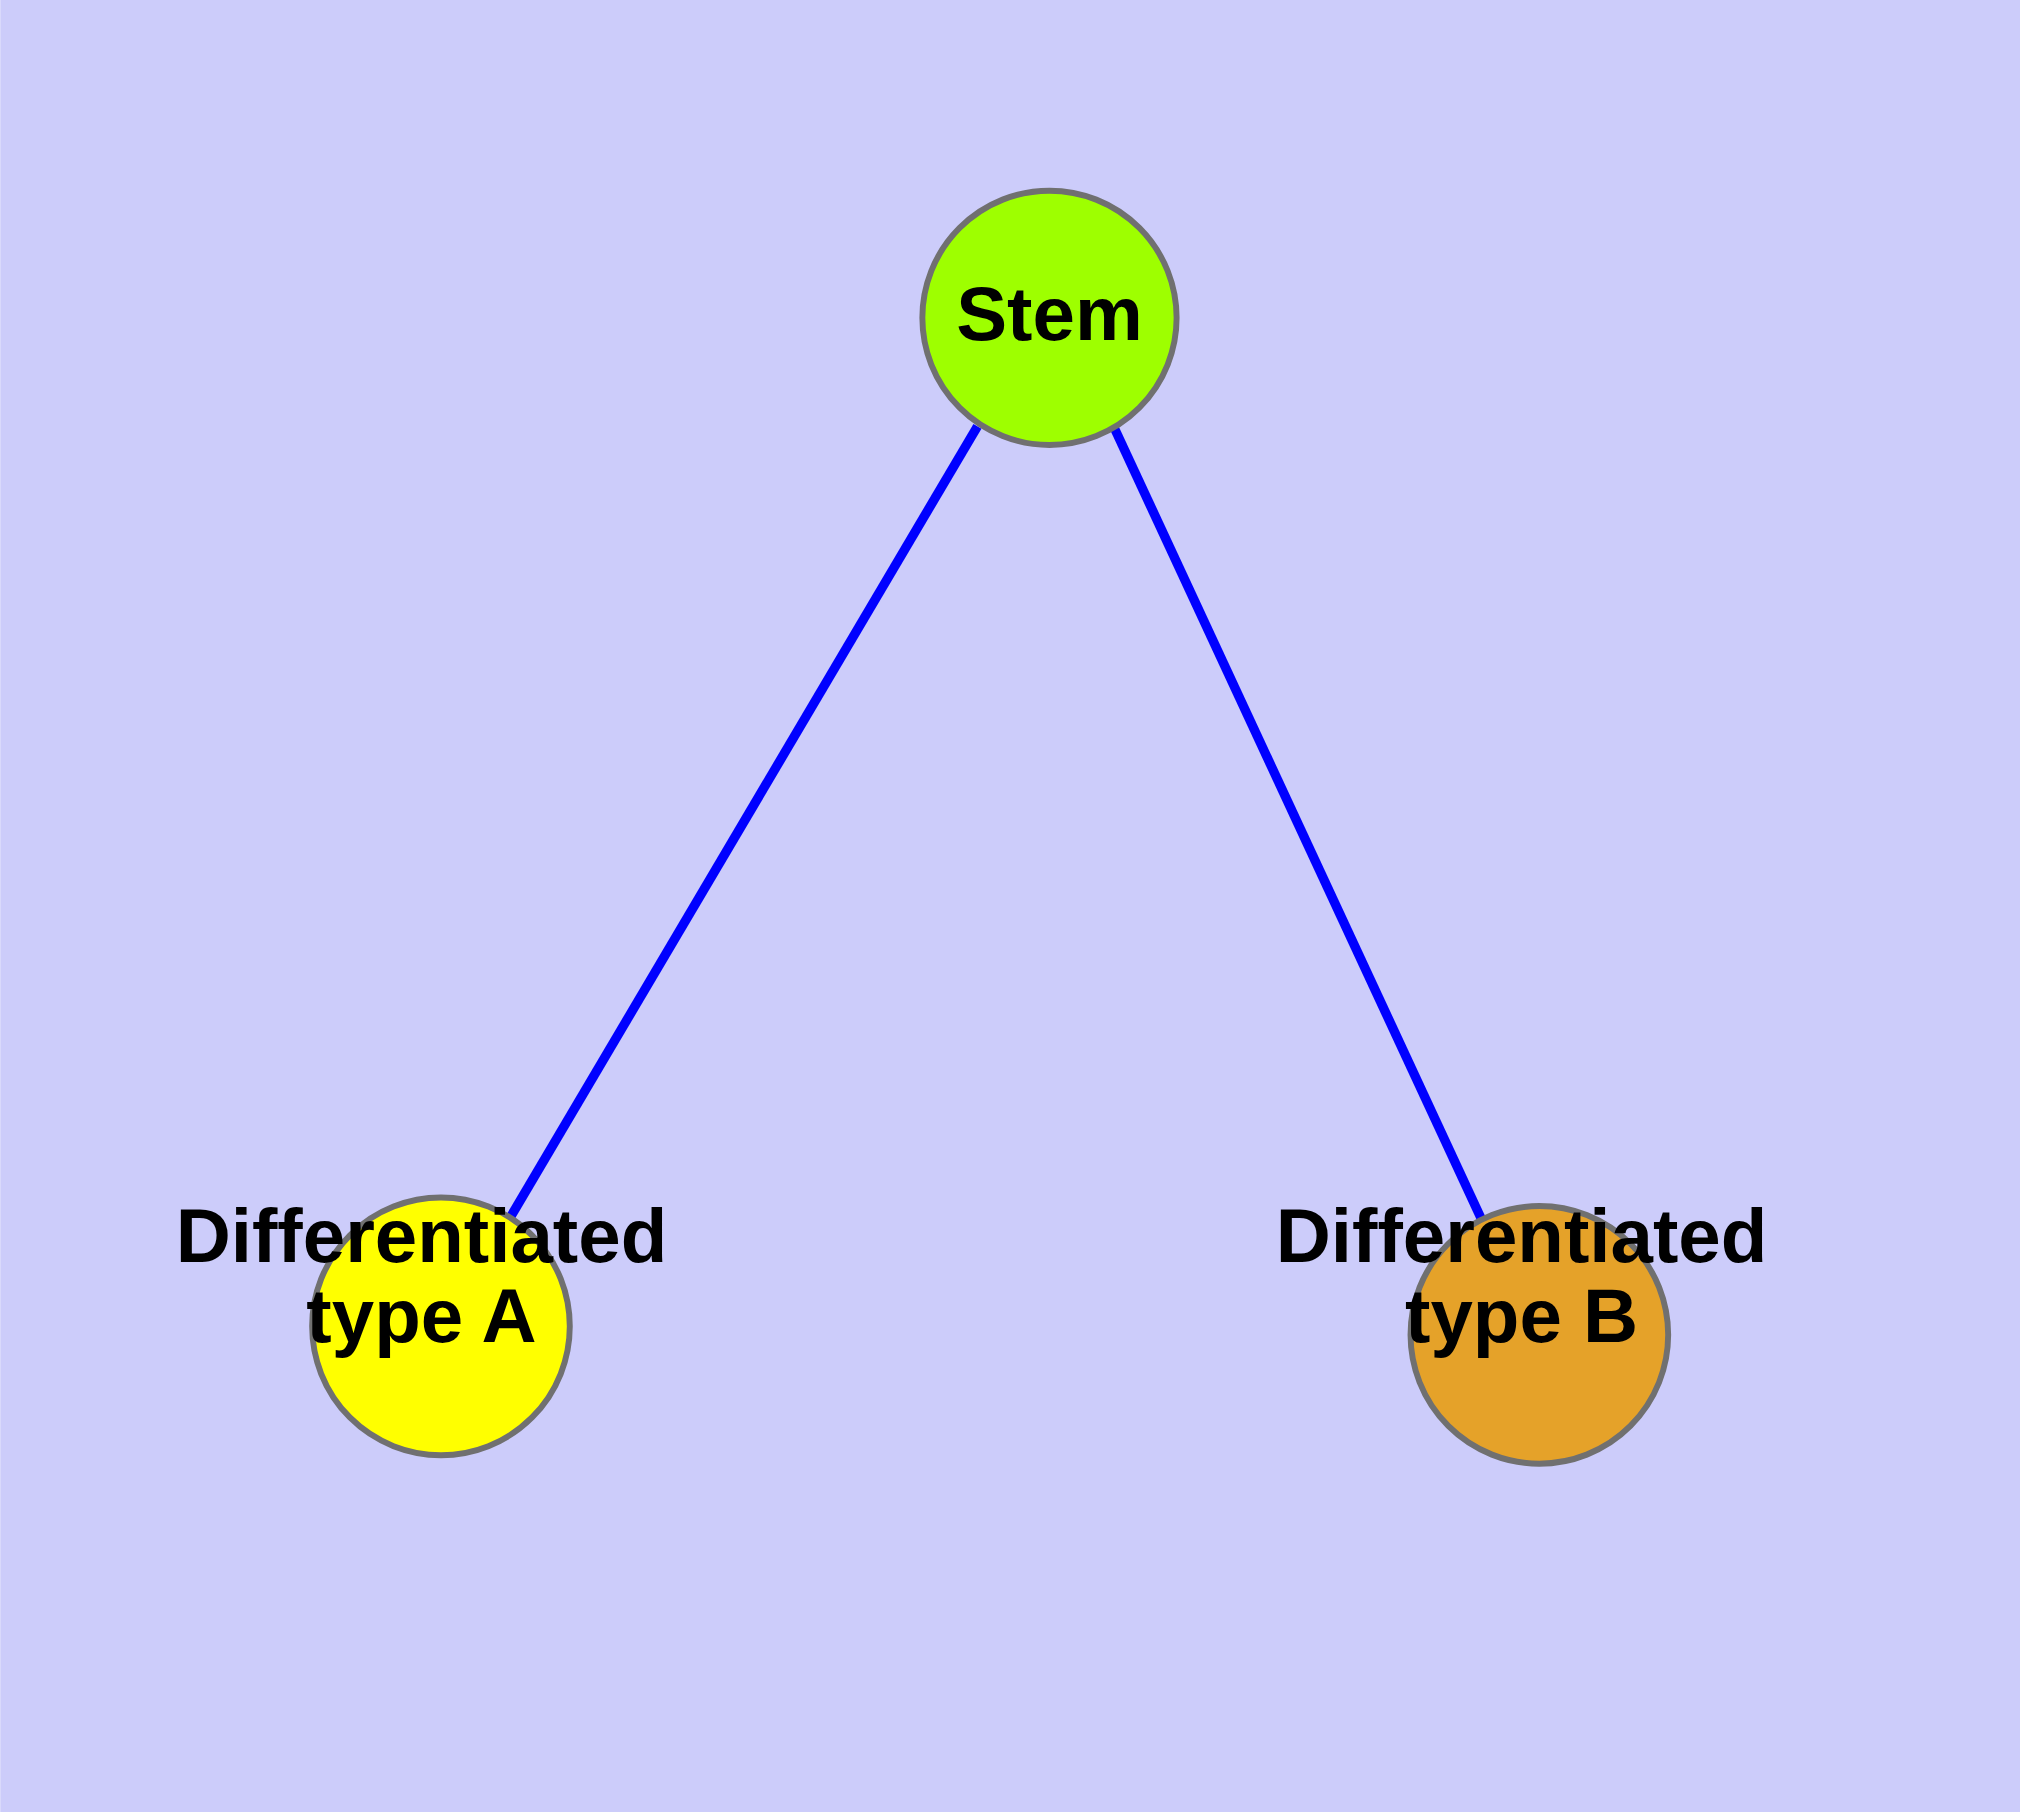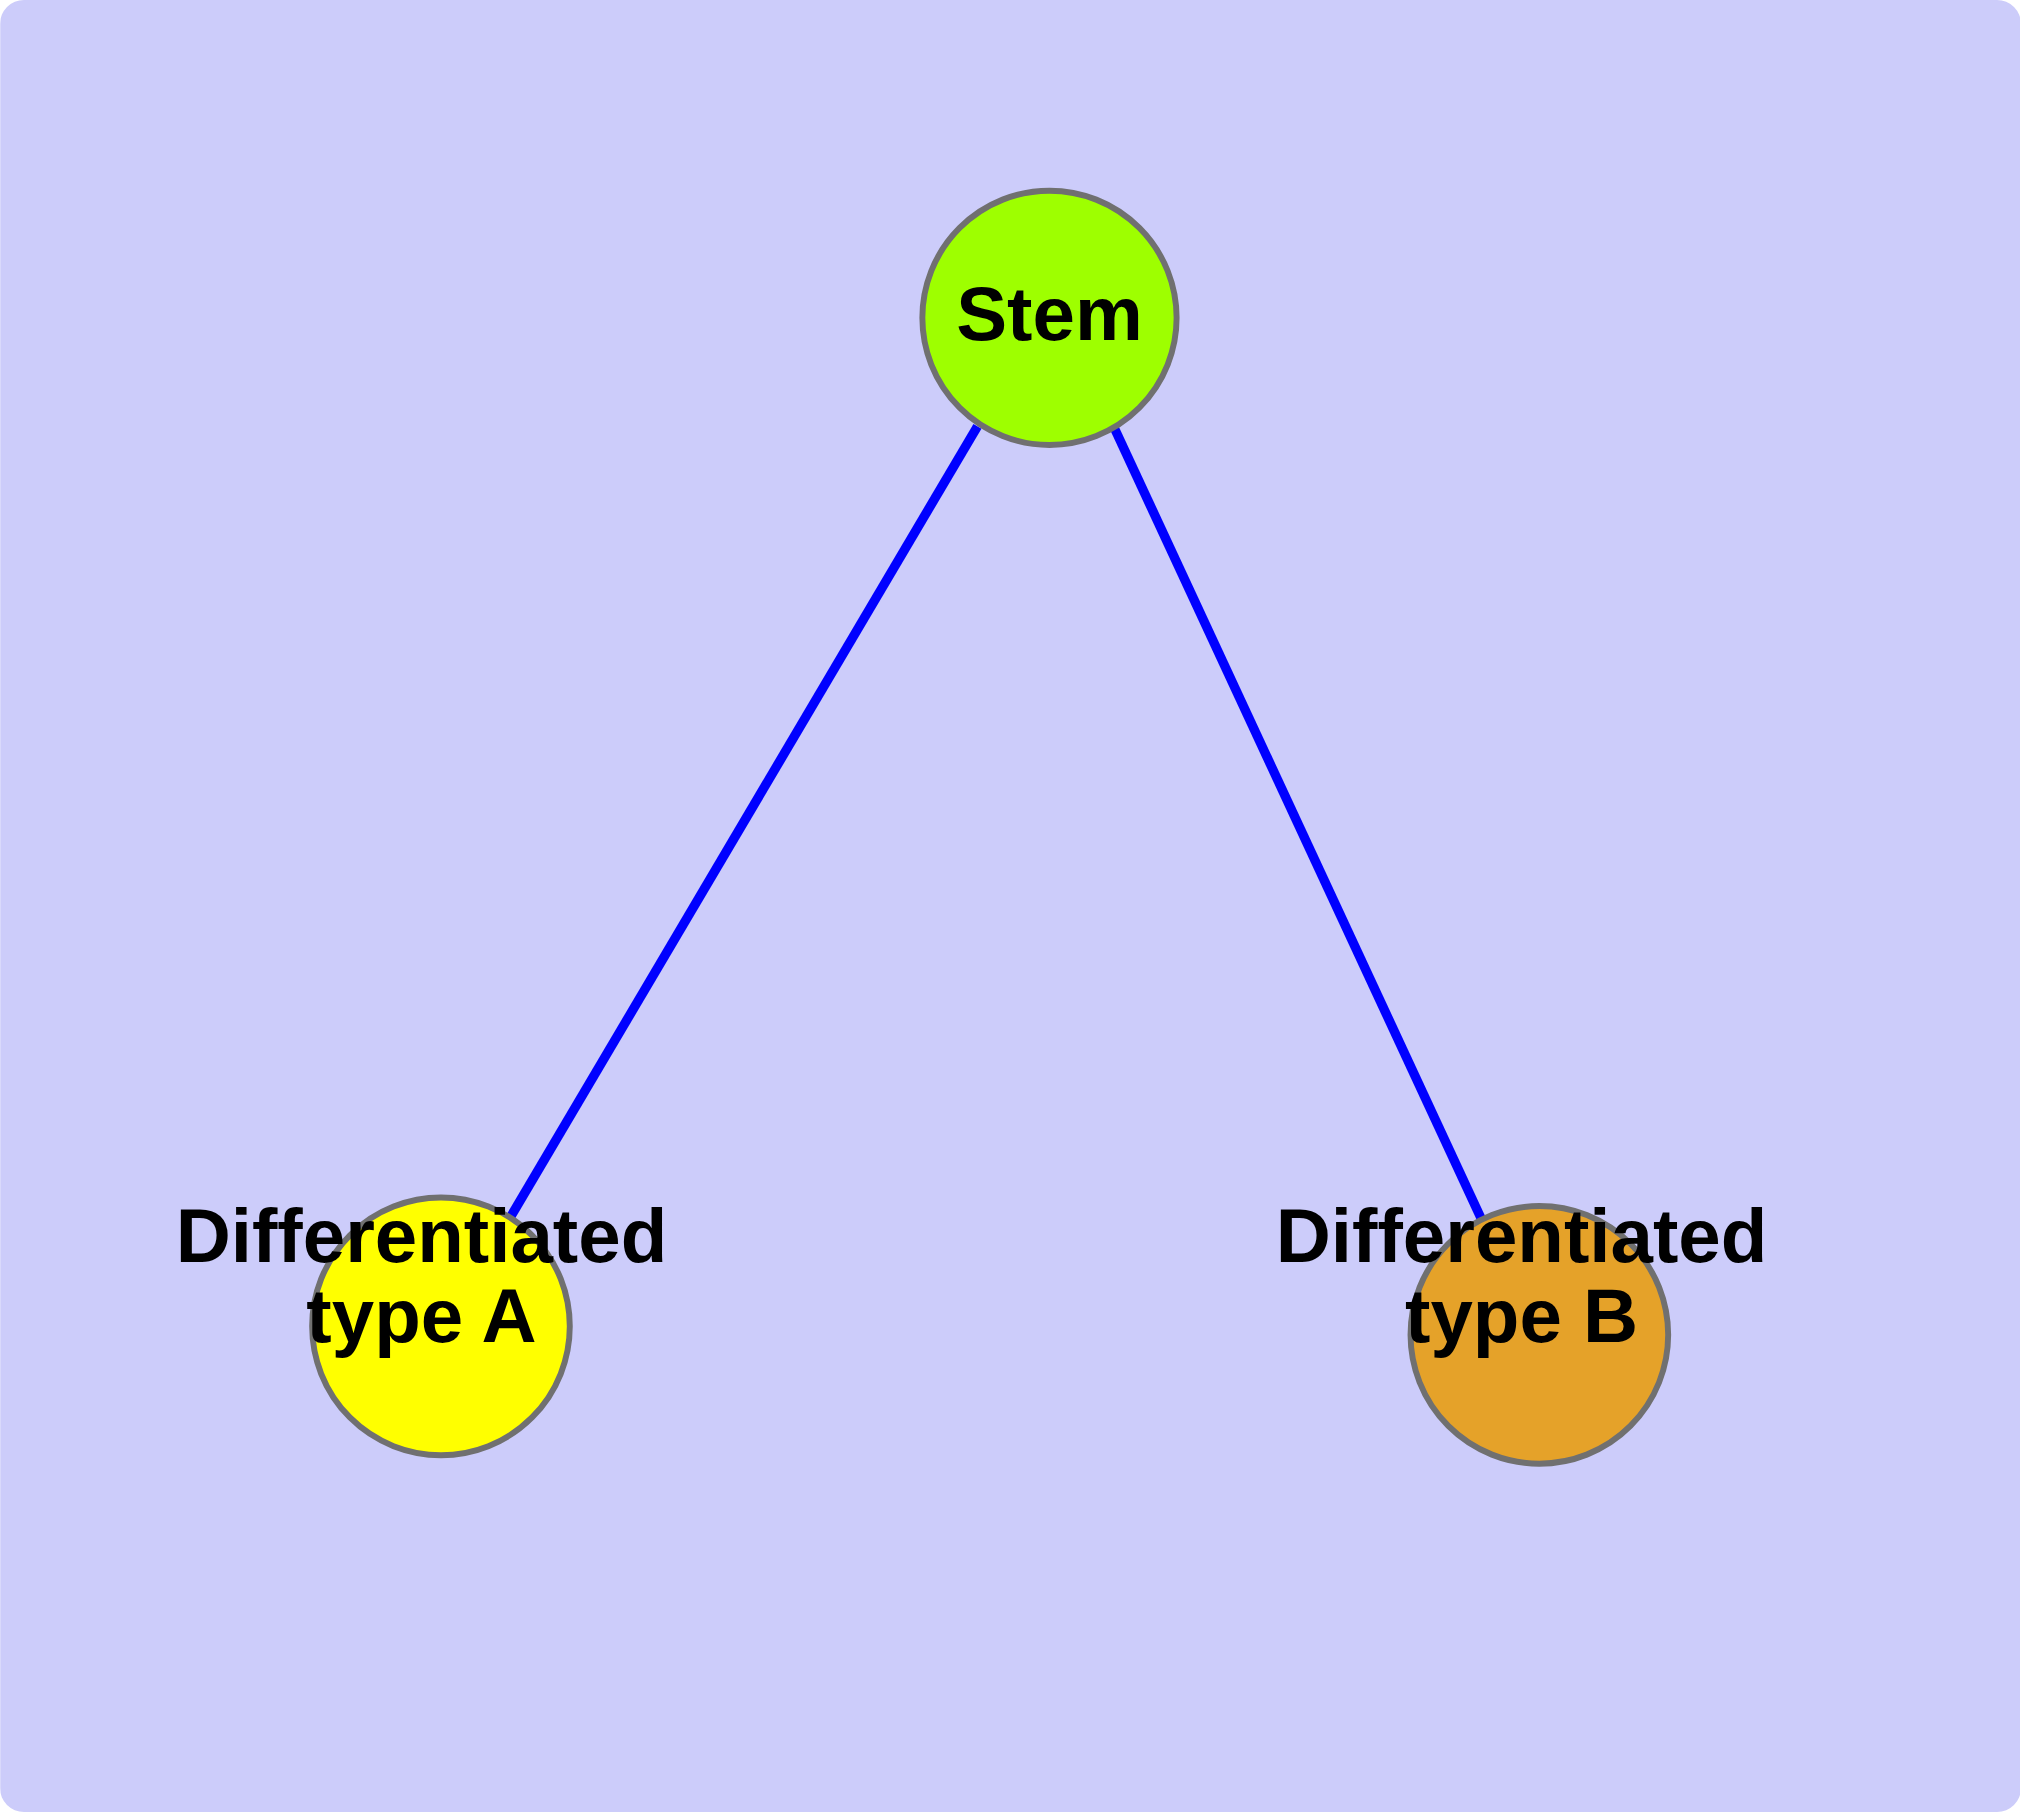--- a/index.html
+++ b/index.html
@@ -5,21 +5,20 @@
   html, body {
     margin: 0;
     padding: 0;
     background: #ffffff;
   }
   #canvas {
     position: relative;
     width: 2021px;
     height: 1812px;
     overflow: hidden;
-    border-radius: 24px;
   }
   #graph-svg {
     position: absolute;
     top: 0;
     left: 0;
     width: 2021px;
     height: 1812px;
     display: block;
   }
   .node-label {

